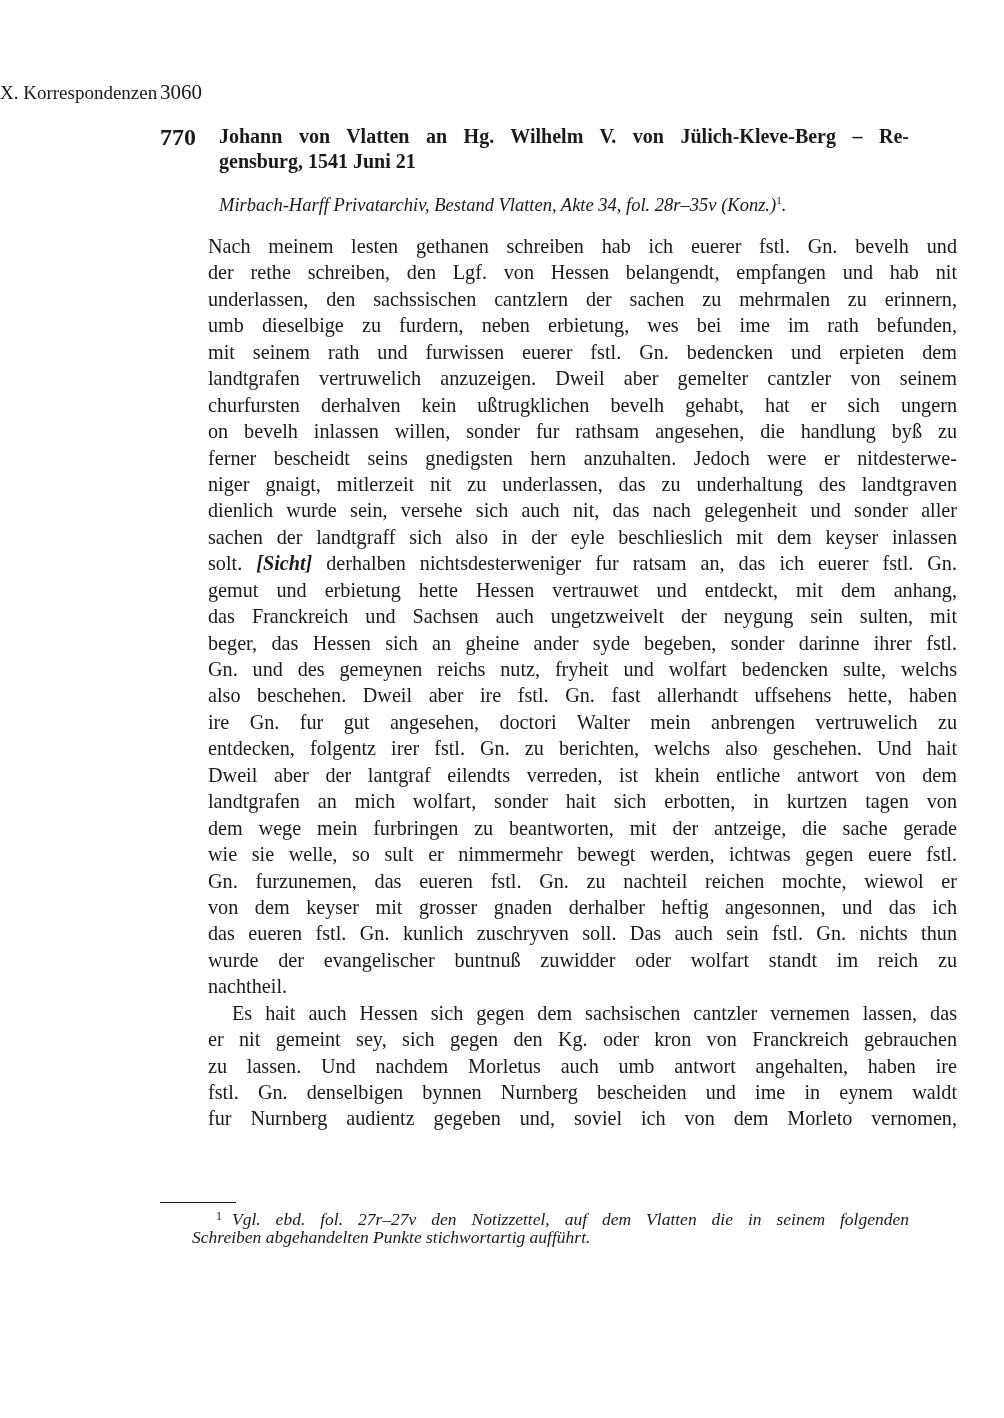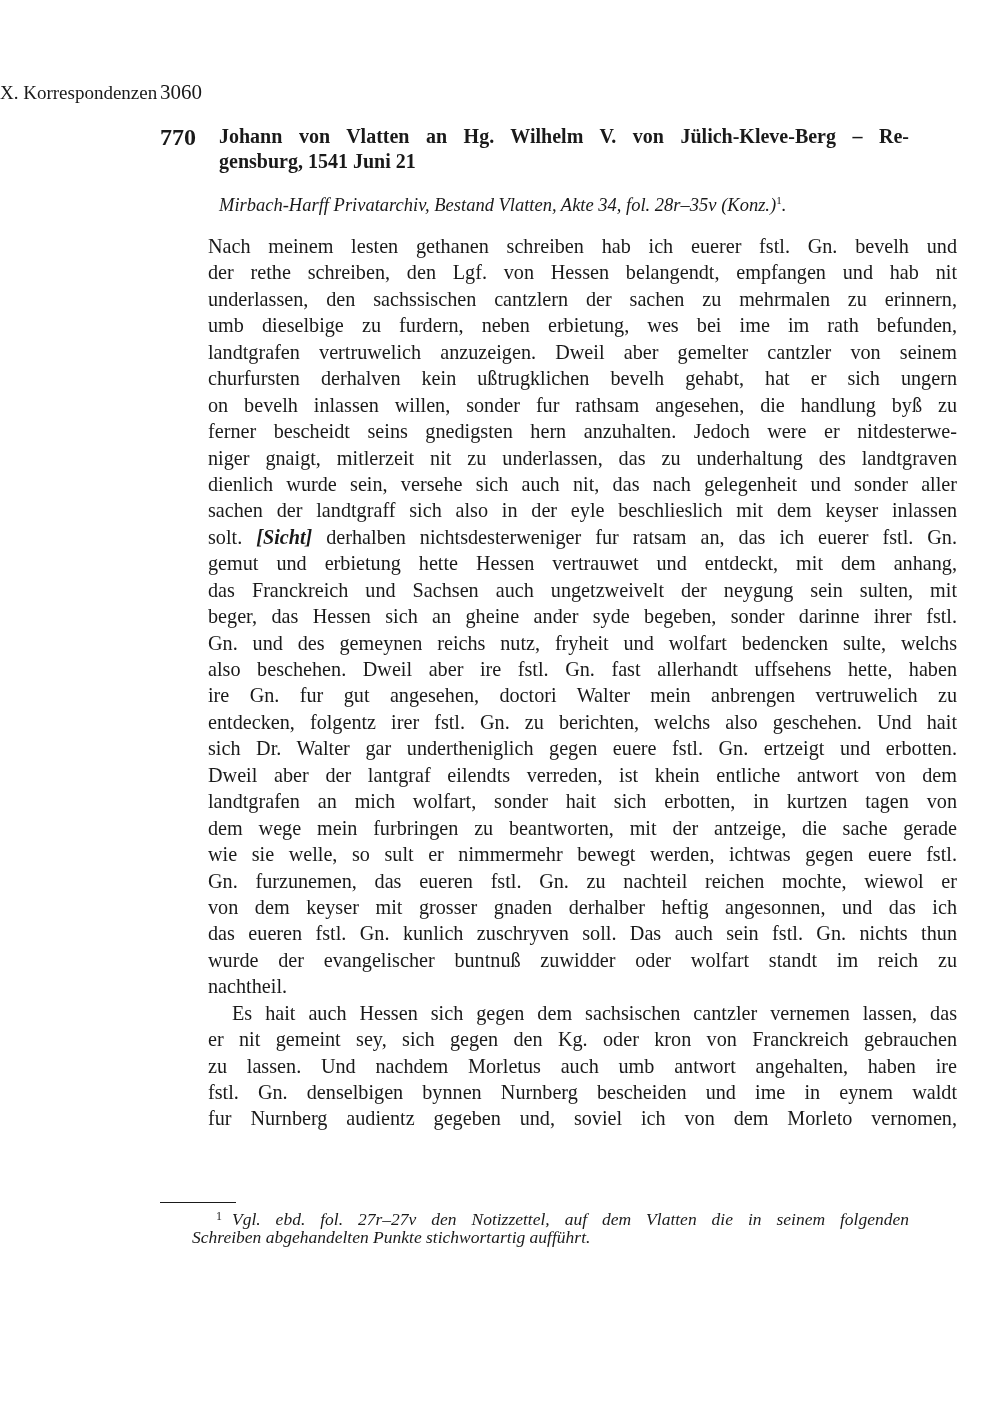--- a/index.html
+++ b/index.html
@@ -37,36 +37,36 @@
   <span class="tline last">gensburg, 1541 Juni 21</span>
 </div>
 
 <div class="source"><span>Mirbach-Harff Privatarchiv, Bestand Vlatten, Akte 34, fol. 28r–35v (Konz.)</span><sup>1</sup><span>.</span></div>
 
 <div class="body-text" id="body-text">
     <span class="line">Nach meinem lesten gethanen schreiben hab ich euerer fstl. Gn. bevelh und</span>
     <span class="line">der rethe schreiben, den Lgf. von Hessen belangendt, empfangen und hab nit</span>
     <span class="line">underlassen, den sachssischen cantzlern der sachen zu mehrmalen zu erinnern,</span>
     <span class="line">umb dieselbige zu furdern, neben erbietung, wes bei ime im rath befunden,</span>
+    <span class="line">mit seinem rath und furwissen euerer fstl. Gn. bedencken und erpieten dem</span>
     <span class="line">landtgrafen vertruwelich anzuzeigen. Dweil aber gemelter cantzler von seinem</span>
     <span class="line">churfursten derhalven kein ußtrugklichen bevelh gehabt, hat er sich ungern</span>
     <span class="line">on bevelh inlassen willen, sonder fur rathsam angesehen, die handlung byß zu</span>
     <span class="line">ferner bescheidt seins gnedigsten hern anzuhalten. Jedoch were er nitdesterwe-</span>
     <span class="line">niger gnaigt, mitlerzeit nit zu underlassen, das zu underhaltung des landtgraven</span>
     <span class="line">dienlich wurde sein, versehe sich auch nit, das nach gelegenheit und sonder aller</span>
     <span class="line">sachen der landtgraff sich also in der eyle beschlieslich mit dem keyser inlassen</span>
     <span class="line"><span>solt.</span> <span class="it">[Sicht]</span> <span>derhalben nichtsdesterweniger fur ratsam an, das ich euerer fstl. Gn.</span></span>
     <span class="line">gemut und erbietung hette Hessen vertrauwet und entdeckt, mit dem anhang,</span>
     <span class="line">das Franckreich und Sachsen auch ungetzweivelt der neygung sein sulten, mit</span>
     <span class="line">beger, das Hessen sich an gheine ander syde begeben, sonder darinne ihrer fstl.</span>
     <span class="line">Gn. und des gemeynen reichs nutz, fryheit und wolfart bedencken sulte, welchs</span>
     <span class="line">also beschehen. Dweil aber ire fstl. Gn. fast allerhandt uffsehens hette, haben</span>
     <span class="line">ire Gn. fur gut angesehen, doctori Walter mein anbrengen vertruwelich zu</span>
     <span class="line">entdecken, folgentz irer fstl. Gn. zu berichten, welchs also geschehen. Und hait</span>
-    <span class="line">sich Dr. Walter gar undertheniglich gegen euere fstl. Gn. ertzeigt und erbotten.</span>
     <span class="line">Dweil aber der lantgraf eilendts verreden, ist khein entliche antwort von dem</span>
     <span class="line">landtgrafen an mich wolfart, sonder hait sich erbotten, in kurtzen tagen von</span>
     <span class="line">dem wege mein furbringen zu beantworten, mit der antzeige, die sache gerade</span>
     <span class="line">wie sie welle, so sult er nimmermehr bewegt werden, ichtwas gegen euere fstl.</span>
     <span class="line">Gn. furzunemen, das eueren fstl. Gn. zu nachteil reichen mochte, wiewol er</span>
     <span class="line">von dem keyser mit grosser gnaden derhalber heftig angesonnen, und das ich</span>
     <span class="line">das eueren fstl. Gn. kunlich zuschryven soll. Das auch sein fstl. Gn. nichts thun</span>
     <span class="line">wurde der evangelischer buntnuß zuwidder oder wolfart standt im reich zu</span>
     <span class="line last">nachtheil.</span>
     <span class="line indent">Es hait auch Hessen sich gegen dem sachsischen cantzler vernemen lassen, das</span>

